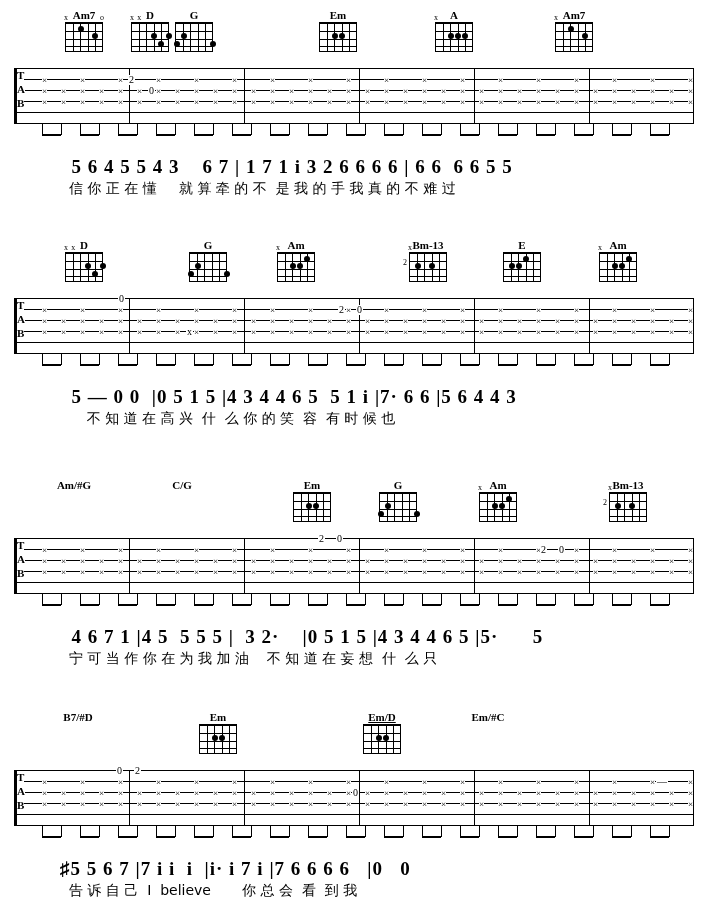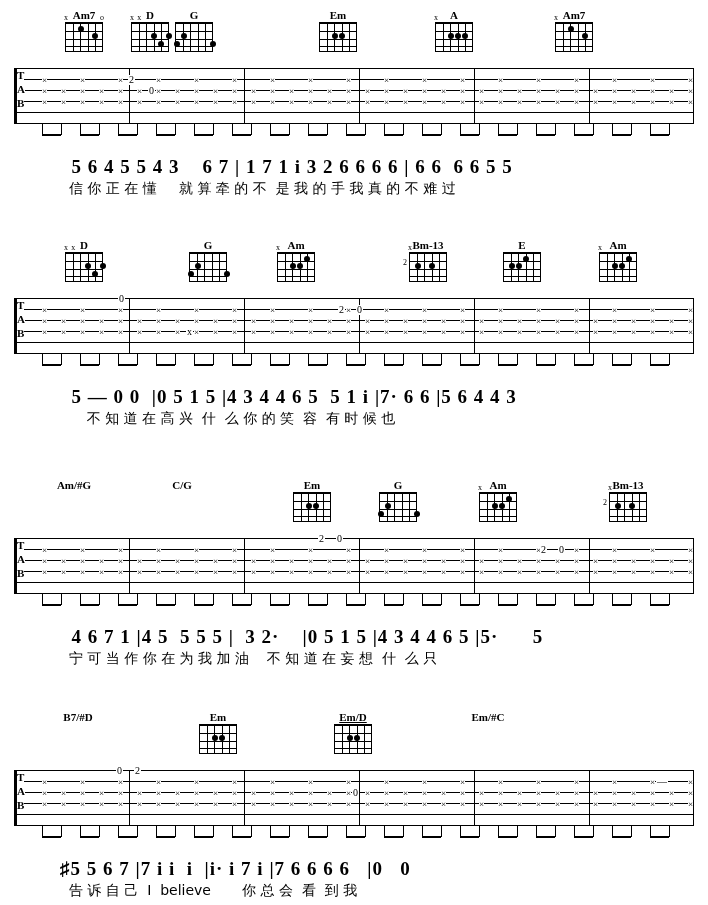--- a/index.html
+++ b/index.html
@@ -815,21 +815,21 @@
           <div class="v" style="left: 21.6px;"></div>
           <div class="v" style="left: 28.8px;"></div>
           <div class="v" style="left: 36px;"></div>
           <div class="h" style="top: 7.3px;"></div>
           <div class="h" style="top: 14.6px;"></div>
           <div class="h" style="top: 21.9px;"></div>
           <div class="dot" style="left: 11.9px; top: 9.3px;"></div>
           <div class="dot" style="left: 19.1px; top: 9.3px;"></div>
         </div>
       </div>
-      <div class="chord" style="left: 331px; text-decoration: underline;">
+      <div class="chord" style="left: 360px; text-decoration: underline;">
         <div class="cname">Em/D</div>
         <div class="grid">
           <div class="v" style="left: 7.2px;"></div>
           <div class="v" style="left: 14.4px;"></div>
           <div class="v" style="left: 21.6px;"></div>
           <div class="v" style="left: 28.8px;"></div>
           <div class="v" style="left: 36px;"></div>
           <div class="h" style="top: 7.3px;"></div>
           <div class="h" style="top: 14.6px;"></div>
           <div class="h" style="top: 21.9px;"></div>

